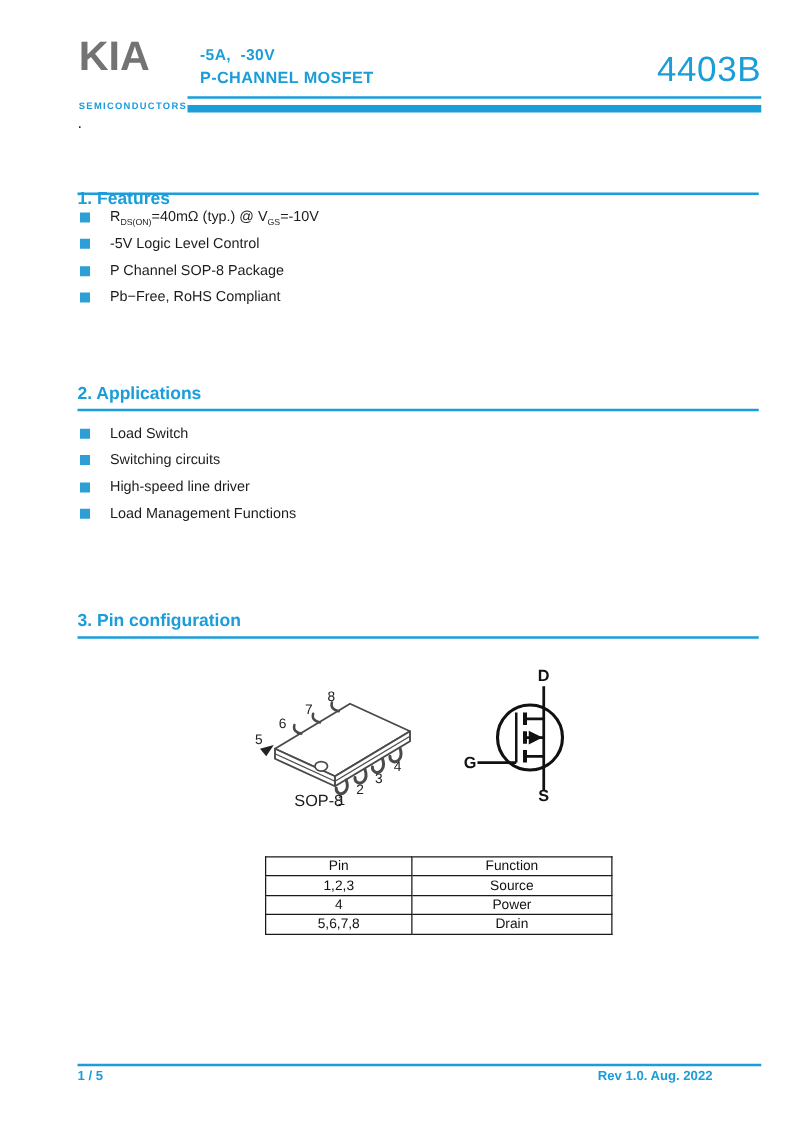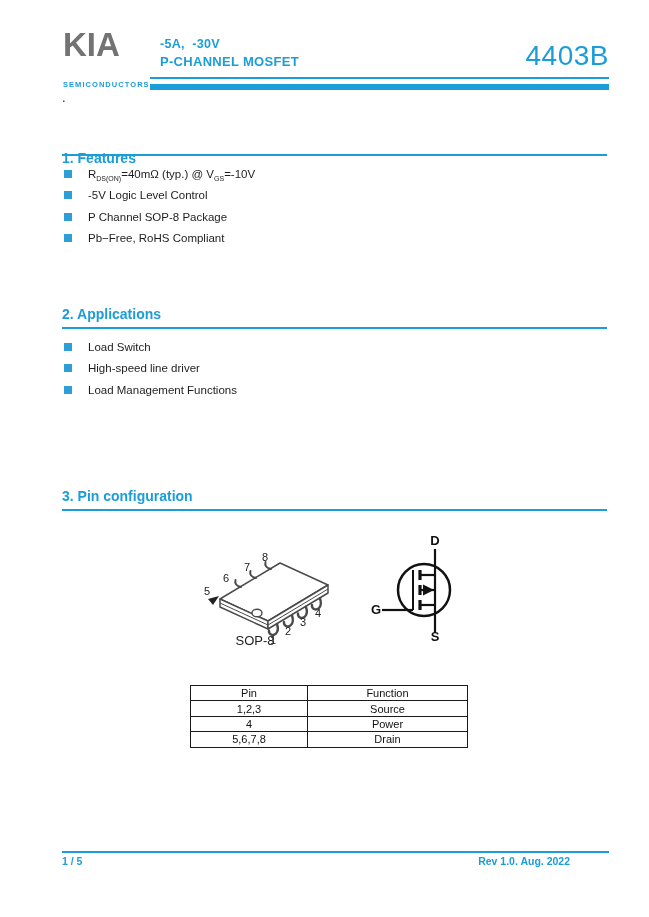--- a/index.html
+++ b/index.html
@@ -54,21 +54,21 @@
 
   
   .pkg-svg { position:absolute; left:200px; top:547px; }
   .fet-svg { position:absolute; left:368px; top:533px; }
   .pkg-num { font-size:11px; fill:#222; font-family:"Liberation Sans",sans-serif; }
   .pkg-label { font-size:13px; fill:#1d1d1d; font-family:"Liberation Sans",sans-serif; }
   .fet-label { font-size:13px; font-weight:700; fill:#111; font-family:"Liberation Sans",sans-serif; }
 
   
   .pin-table {
-    position:absolute; left:190px; top:685px;
+    position:absolute; left:212px; top:685px;
     border-collapse:collapse; font-size:11px; color:#111;padding-left:16px;
   }
   .pin-table th, .pin-table td {
     border:1.6px solid #1a1a1a; font-weight:400;
     text-align:center; padding:0; height:15.4px;
   }
   .pin-table .col-pin { width:117px; }
   .pin-table .col-fn  { width:160px; }
 
   
@@ -116,20 +116,24 @@
       <span>Pb−Free, RoHS Compliant</span>
     </li>
   </ul>
 
   <div class="sec sec2">2. Applications</div>
   <div class="rule rule2"></div>
   <ul class="blist app-list">
     <li>
       <span class="sq"></span>
       <span>Load Switch</span>
+    </li>
+    <li>
+      <span class="sq"></span>
+      <span>Switching circuits</span>
     </li>
     <li>
       <span class="sq"></span>
       <span>High-speed line driver</span>
     </li>
     <li>
       <span class="sq"></span>
       <span>Load Management Functions</span>
     </li>
   </ul>

